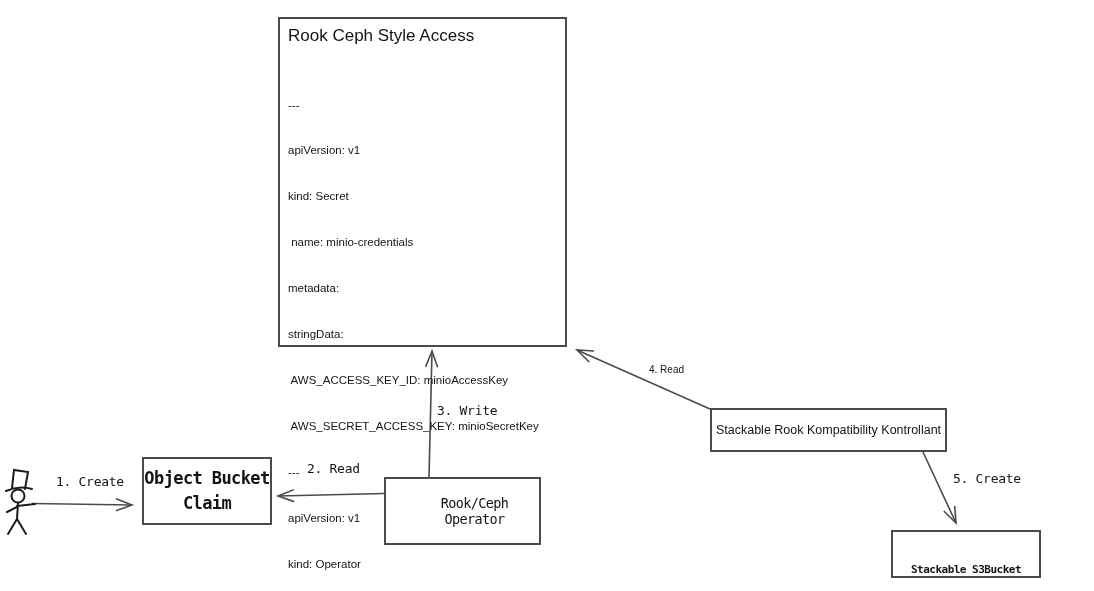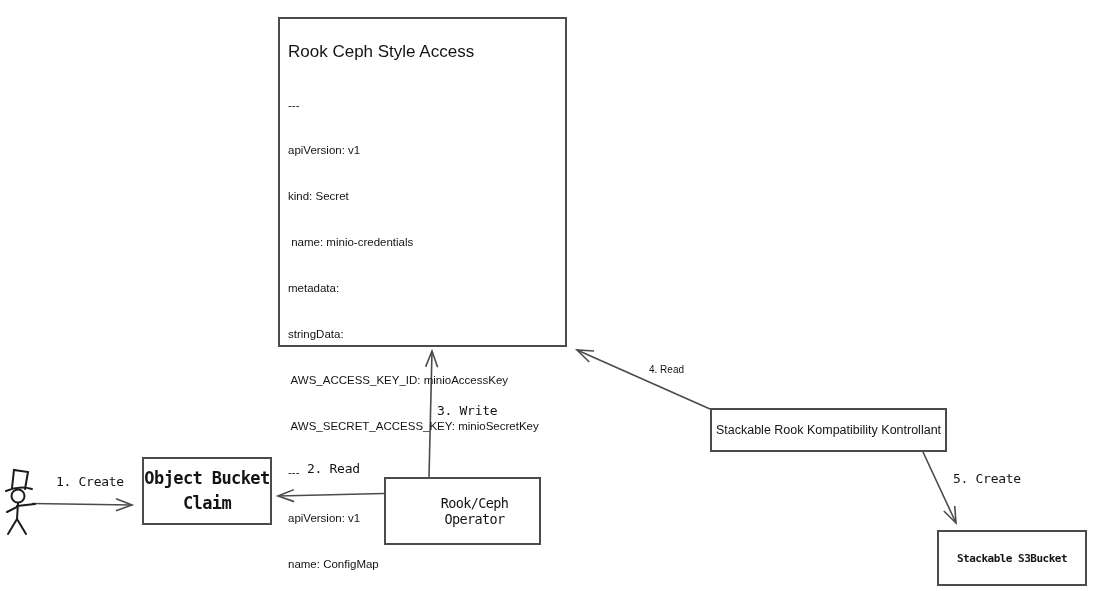--- a/index.html
+++ b/index.html
@@ -7,21 +7,21 @@
     position:relative;width:1094px;height:591px;background:#ffffff;
     font-family:"Liberation Sans",sans-serif;color:#141414;overflow:hidden;
   }
   .overlay{position:absolute;left:0;top:0;width:1094px;height:591px;pointer-events:none;}
   .box{
     position:absolute;box-sizing:border-box;background:#ffffff;
     border:2px solid #4b4b4b;
   }
   .big-title{
     font-size:17px;line-height:22px;padding:6px 8px 0 8px;
-    font-family:"Liberation Sans",sans-serif;white-space:pre;margin-top:16px;
+    font-family:"Liberation Sans",sans-serif;white-space:pre;
   }
   .yaml{
     position:absolute;left:8px;top:48px;right:2px;
     font-size:11.5px;line-height:15.3px;white-space:pre;
     font-family:"Liberation Sans",sans-serif;
   }
   .centered{
     display:flex;align-items:center;justify-content:center;text-align:center;
   }
   .mono{font-family:"DejaVu Sans Mono",monospace;}
@@ -84,21 +84,21 @@
       <div>---</div>
       <div>apiVersion: v1</div>
       <div>kind: Secret</div>
       <div> name: minio-credentials</div>
       <div>metadata:</div>
       <div>stringData:</div>
       <div> AWS_ACCESS_KEY_ID: minioAccessKey</div>
       <div> AWS_SECRET_ACCESS_KEY: minioSecretKey</div>
       <div>---</div>
       <div>apiVersion: v1</div>
-      <div>name: ConfigMap</div>
+      <div>kind: Operator</div>
       
       
       
       
       
       
     </div>
   </div>
 
   <div class="box centered" style="left:142px;top:457px;width:130px;height:68px;">
@@ -107,21 +107,21 @@
   </div>
 
   <div class="box centered" style="left:384px;top:477px;width:157px;height:68px;padding-left:24px;">
     <span class="mono op-label">Rook/Ceph Operator</span>
   </div>
 
   <div class="box centered" style="left:710px;top:408px;width:237px;height:44px;align-items:center;">
     <span class="kon-label">Stackable Rook Kompatibility Kontrollant</span>
   </div>
 
-  <div class="box centered" style="left:937px;top:530px;width:150px;height:56px;">
+  <div class="box centered" style="left:891px;top:530px;width:150px;height:48px;align-items:flex-end;">
     <span class="mono s3-label">Stackable S3Bucket</span>
   </div>
 
   <div class="edge-label mono" style="left:56px;top:474px;">1. Create</div>
   <div class="edge-label mono" style="left:307px;top:461px;">2. Read</div>
   <div class="edge-label mono" style="left:437px;top:403px;">3. Write</div>
   <div class="edge-label sans" style="left:649px;top:364px;">4. Read</div>
   <div class="edge-label mono" style="left:953px;top:471px;">5. Create</div>
 
 </div>

